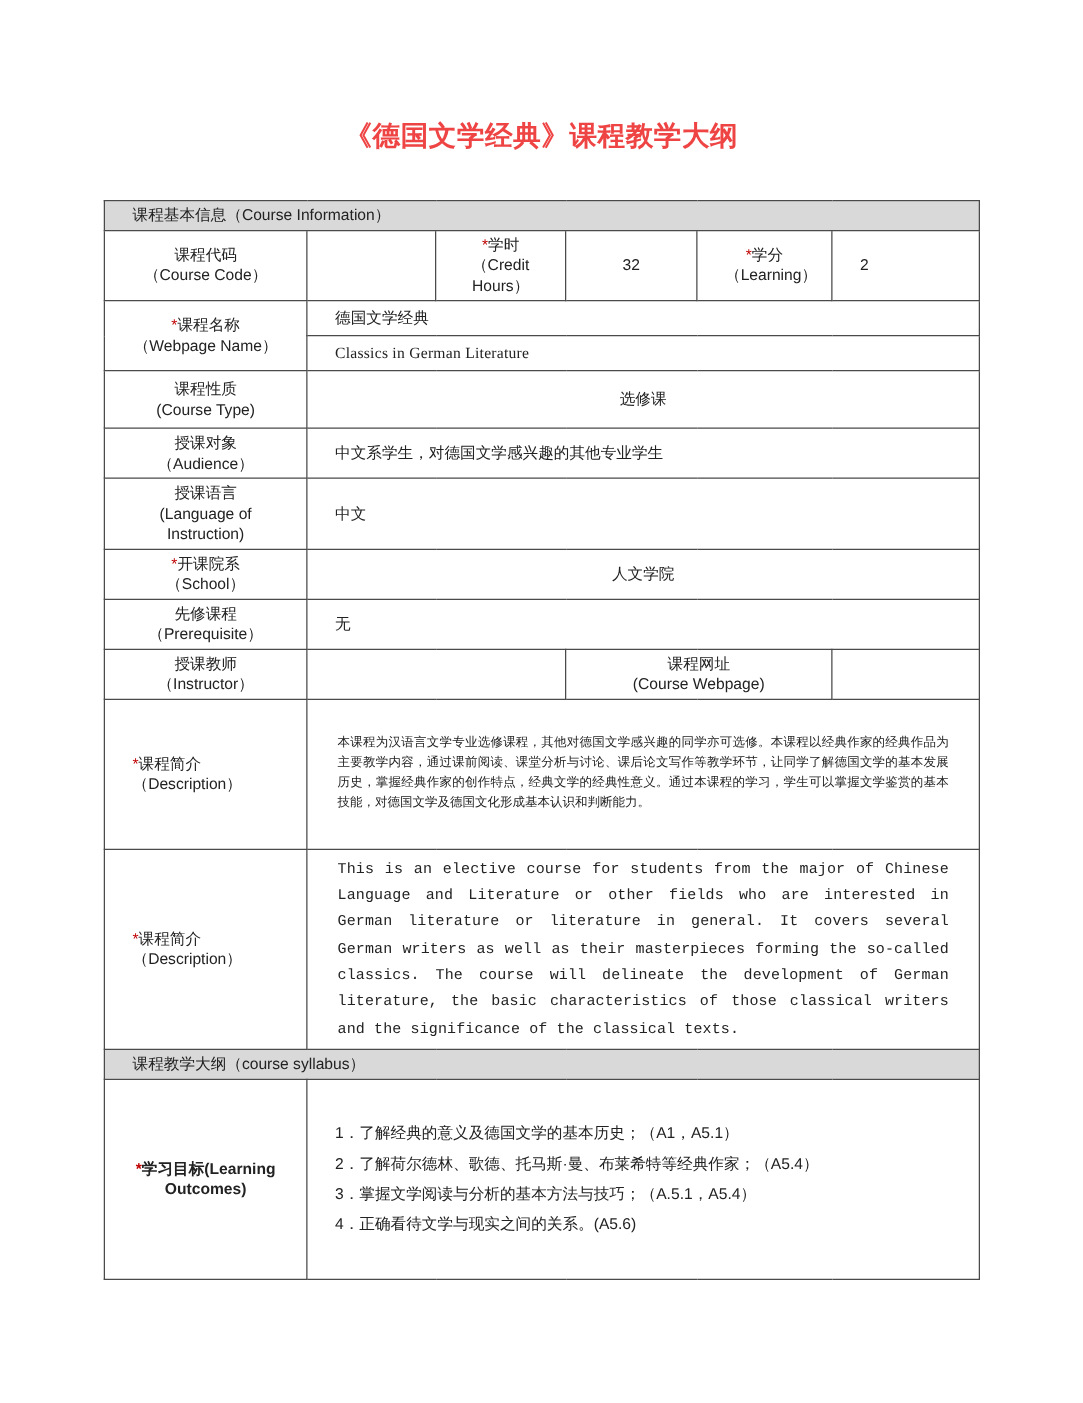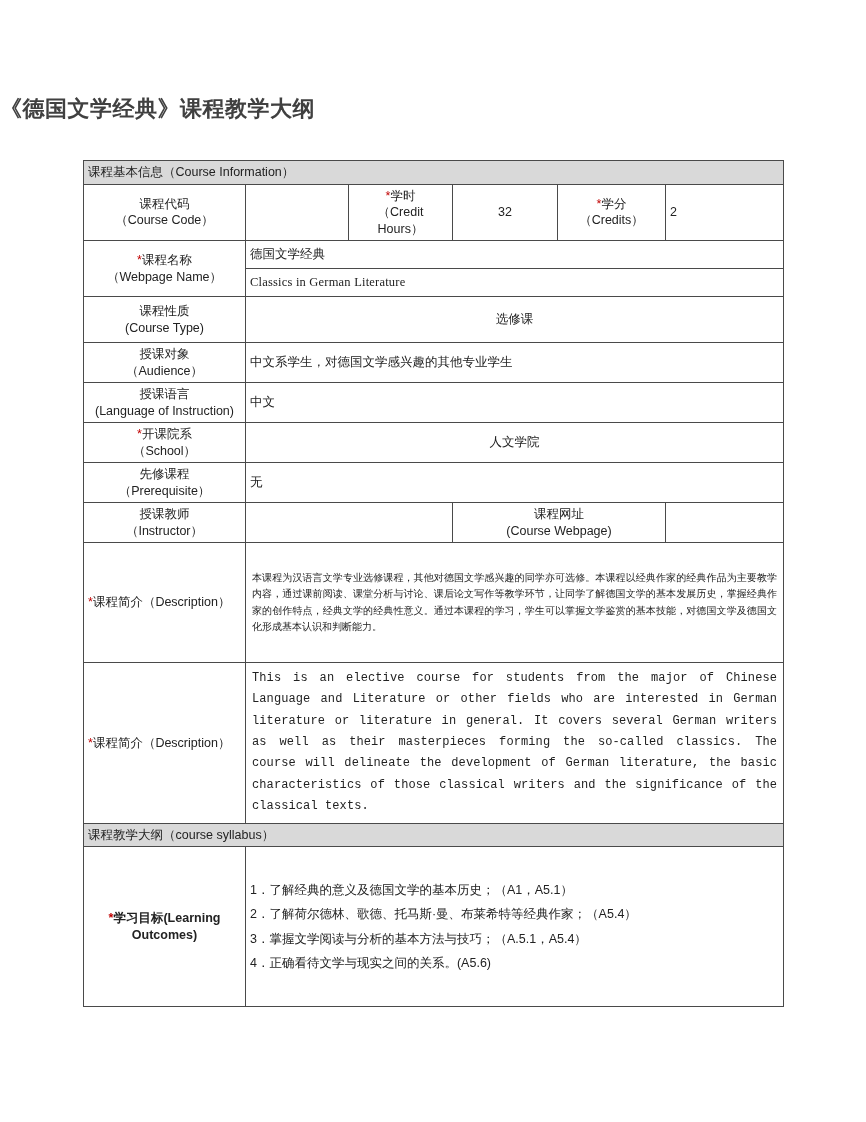--- a/index.html
+++ b/index.html
@@ -22,42 +22,43 @@
     box-sizing: border-box;
     overflow: hidden;
   }
 
   
   .doc-title {
     position: absolute;
     top: 94px;
     left: 0;
     width: 866px;
+    text-align: center;
     font-family: "Liberation Serif", "DejaVu Serif", serif;
     font-size: 22px;
     font-weight: bold;
     letter-spacing: 0.5px;
-    color: #404040;
+    color: #ef4444;
   }
 
   
   .tbl-wrap {
     position: absolute;
     left: 83px;
     top: 160px;
     width: 700px;
   }
   table.syllabus {
     width: 700px;
     border-collapse: collapse;
     table-layout: fixed;
   }
   table.syllabus td {
     border: 1px solid #4a4a4a;
-    padding: 3px 4px;
+    padding: 3px 22px;
     vertical-align: middle;
     font-size: 12.5px;
     line-height: 1.32;
     color: #222222;
     box-sizing: border-box;
   }
 
   
   td.section-head {
     background: #d9d9d9;
@@ -164,21 +165,21 @@
             <div>（Course Code）</div>
           </td>
           <td class="val-left blank"></td>
           <td class="val-center">
             <div><span class="req">*</span><span>学时</span></div>
             <div>（Credit Hours）</div>
           </td>
           <td class="val-center">32</td>
           <td class="val-center">
             <div><span class="req">*</span><span>学分</span></div>
-            <div>（Credits）</div>
+            <div>（Learning）</div>
           </td>
           <td class="val-left">2</td>
         </tr>
 
         <tr>
           <td class="lbl" rowspan="2">
             <div><span class="req">*</span><span>课程名称</span></div>
             <div>（Webpage Name）</div>
           </td>
           <td class="val-left" colspan="5" style="height:28px;">德国文学经典</td>

